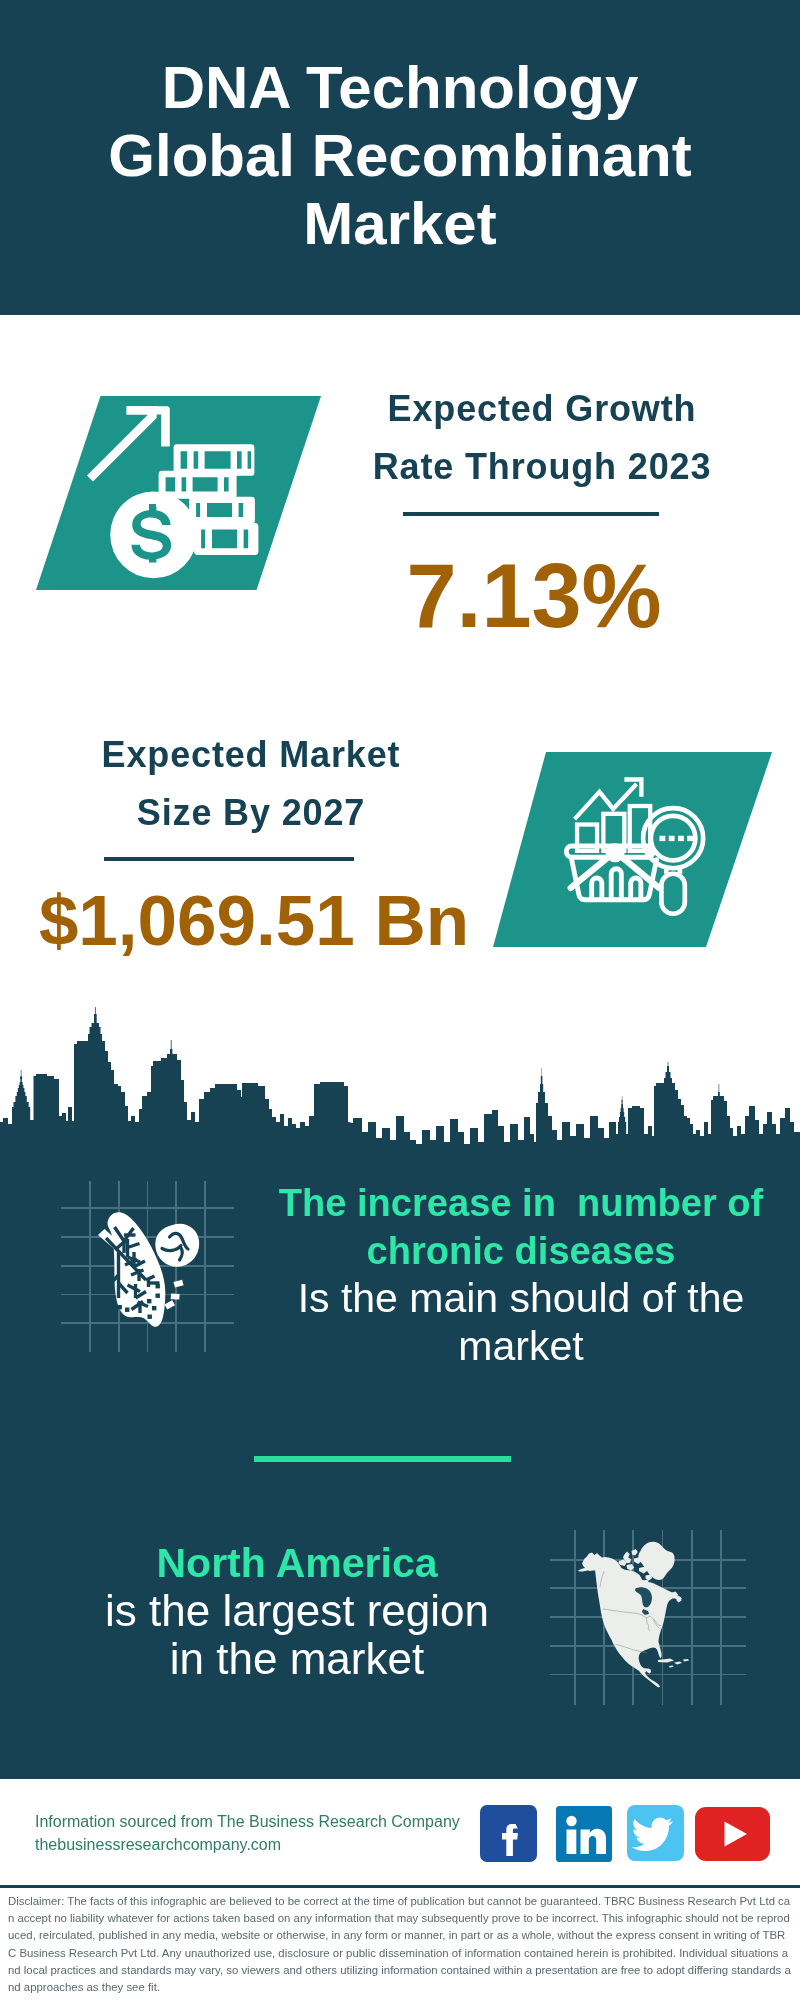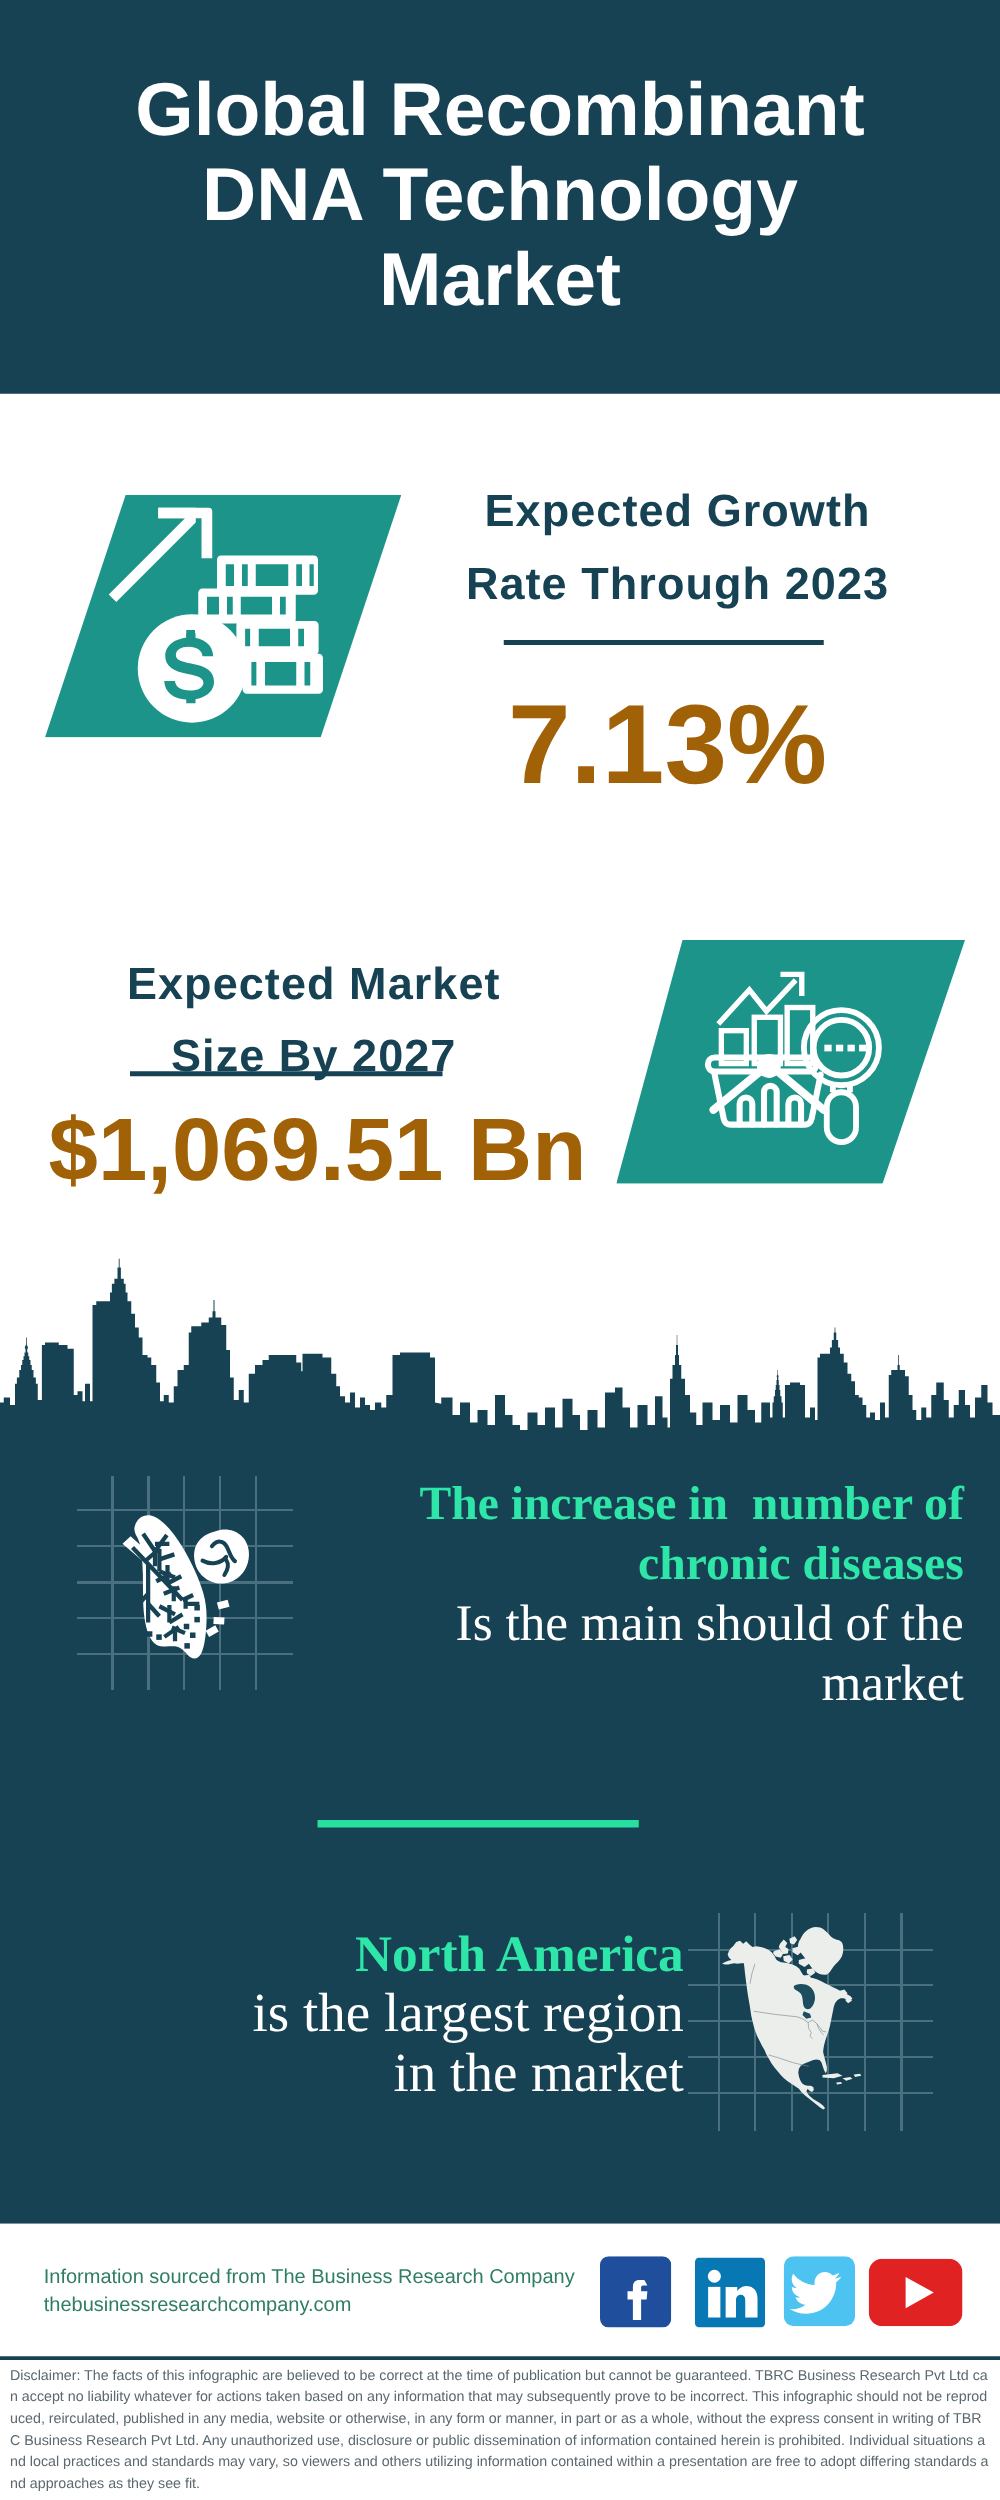--- a/index.html
+++ b/index.html
@@ -24,42 +24,42 @@
 
   .stat-head { position:absolute; color:#164254; font-weight:bold;
                font-size:36px; line-height:57.5px; letter-spacing:0.85px; text-align:center; white-space:nowrap; }
   .rule { position:absolute; background:#164254; height:4px; }
   .stat-val { position:absolute; color:#a16207; font-weight:bold; text-align:center;
               line-height:1; white-space:nowrap; }
 
   .dark { position:absolute; left:0; top:1150px; width:800px; height:629px; background:#164254; }
   .skyline { position:absolute; left:0; top:1004px; width:800px; height:160px; display:block; }
 
-  .drv-text { position:absolute; text-align:right; color:#ffffff; line-height:47.5px;font-family:Liberation Serif, serif; }
+  .drv-text { position:absolute; text-align:center; color:#ffffff; line-height:47.5px; }
   .accent { color:#2ee6a8; font-weight:bold; }
   #driver-block { font-size:41px; }
   #driver-block .accent { font-size:38.1px; white-space:pre-wrap; }
   #region-block { font-size:44px; line-height:48px; }
   #region-block .accent { font-size:41px; }
   .divider-green { position:absolute; background:#28dfa0; }
 
   .footer { position:absolute; left:0; top:1779px; width:800px; height:221px; background:#ffffff; }
   .footer-text { position:absolute; color:#2f7d65; font-size:16px; line-height:1; white-space:nowrap; }
   .disclaimer-rule { position:absolute; background:#164254; }
   .disclaimer { position:absolute; color:#5a686f; font-size:11.4px; line-height:17.2px; text-align:left; word-break:break-all; }
 </style>
 </head>
 <body>
 
 <div class="page">
 
   <div class="header">
     <div class="header-title">
+      <div>DNA Technology</div>
       <div>Global Recombinant</div>
-      <div>DNA Technology</div>
       <div>Market</div>
     </div>
   </div>
 
   <div class="para" style="left:36px; top:396px; width:285px; height:194px;
               clip-path:polygon(64.5px 0, 285px 0, 220.5px 194px, 0 194px);">
     <svg viewBox="0 0 285 194" width="285" height="194" style="left:0; top:0;">
       <g fill="#ffffff">
 
         <path d="M57.0,85.5 L120.6,21.9 L120.6,10.2 L90.6,10.2 L90.6,18.6 L112.0,18.6 L51.0,79.6 Z"></path>
@@ -99,21 +99,21 @@
       </g>
     </svg>
   </div>
   <div class="stat-head" style="left:292px; top:380px; width:500px;">
     <div>Expected Growth</div>
     <div>Rate Through 2023</div>
   </div>
   <div class="rule" style="left:403px; top:512px; width:256px;"></div>
   <div class="stat-val" style="left:284px; top:551px; width:500px; font-size:90px;">7.13%</div>
 
-  <div class="stat-head" style="left:1px; top:758px; width:500px;">
+  <div class="stat-head" style="left:1px; top:726px; width:500px;">
     <div>Expected Market</div>
     <div>Size By 2027</div>
   </div>
   <div class="rule" style="left:104px; top:857px; width:250px;"></div>
   <div class="stat-val" style="left:4px; top:885px; width:500px; font-size:71px;">$1,069.51 Bn</div>
 
   <div class="para" style="left:493px; top:752px; width:279px; height:195px;
               clip-path:polygon(53px 0, 279px 0, 213px 195px, 0 195px);">
     <svg viewBox="0 0 285 194" width="285" height="194" style="left:-5px; top:5px;">
       <g transform="translate(6.2,2.7) scale(0.975)">

